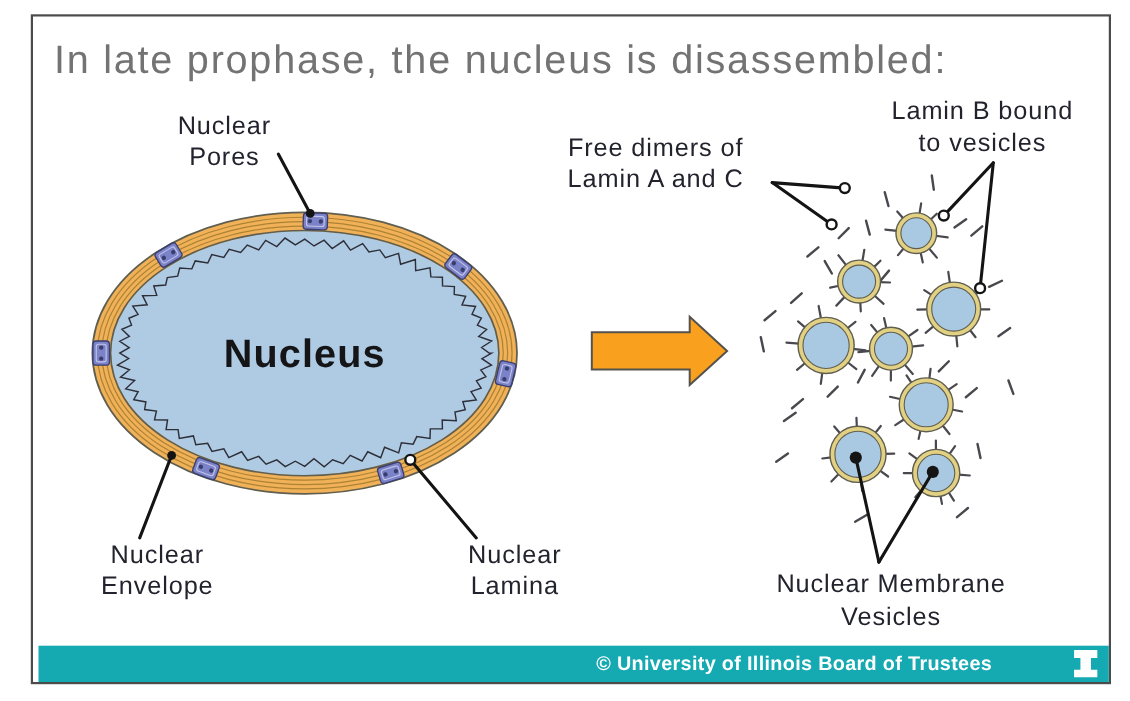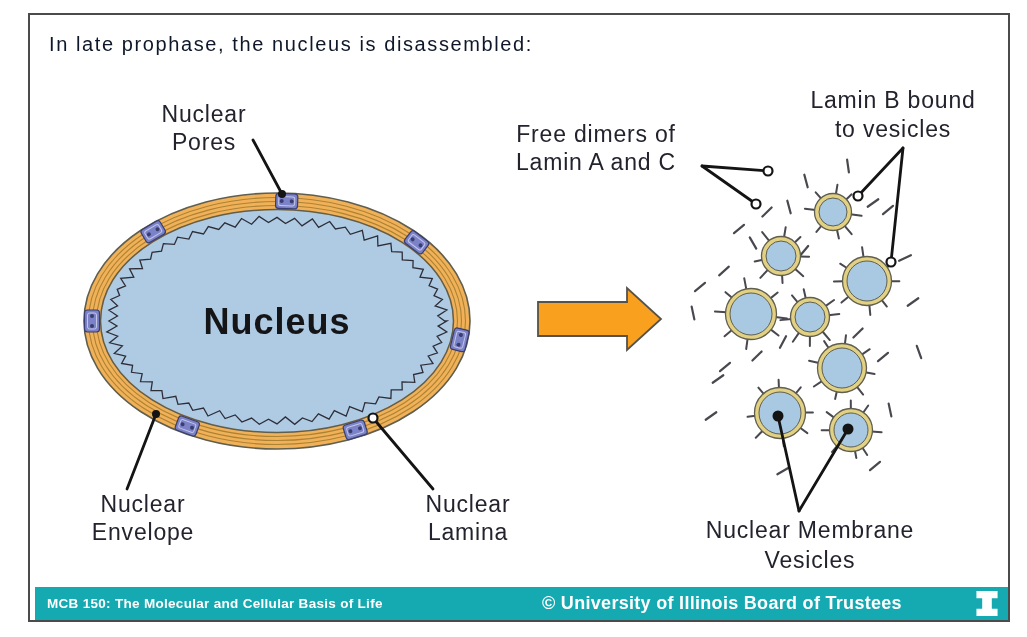--- a/index.html
+++ b/index.html
@@ -7,21 +7,21 @@
     width:1027px;height:637px;position:relative;overflow:hidden;
     background:#ffffff;
     font-family:"Liberation Sans", sans-serif;
   }
   .slide-frame{
     position:absolute;left:28px;top:13px;width:982px;height:609px;
     border:2px solid #4b4b4b;background:#ffffff;box-sizing:border-box;
   }
   .slide-title{
     position:absolute;left:49px;top:33px;
-    font-size:20px;letter-spacing:1.6px;color:#0f172a;white-space:nowrap;
+    font-size:36px;letter-spacing:1.6px;color:#737373;white-space:nowrap;
   }
   .diagram-svg{position:absolute;left:0;top:0;}
   .footer-bar{
     position:absolute;left:35px;top:587px;width:973px;height:33px;
     background:#15A9B2;
   }
   .footer-course{
     position:absolute;left:12px;top:0;height:33px;line-height:33px;
     color:#ffffff;font-size:13.5px;font-weight:700;letter-spacing:0.3px;white-space:nowrap;
   }
@@ -247,18 +247,17 @@
     <g>
       <line x1="799" y1="511" x2="778" y2="416" stroke="#141414" stroke-width="2.8" stroke-linecap="round"></line>
       <line x1="799" y1="511" x2="848" y2="429" stroke="#141414" stroke-width="2.8" stroke-linecap="round"></line>
       <circle cx="778" cy="416" r="5.5" fill="#141414"></circle>
       <circle cx="848" cy="429" r="5.5" fill="#141414"></circle>
     </g>
     <text x="810" y="538" text-anchor="middle" font-size="23" fill="#23232E" letter-spacing="0.8"><tspan x="810" y="538">Nuclear Membrane</tspan><tspan x="810" y="568">Vesicles</tspan></text>
   </svg>
 
 <div class="footer-bar" style="background-color: rgb(21, 169, 178);">
-  <span class="footer-course">MCB 150: The Molecular and Cellular Basis of Life</span>
   <span class="footer-copyright">© University of Illinois Board of Trustees</span>
   <svg class="footer-logo" viewBox="0 0 22 26">
     <polygon points="0,0 22,0 22,7.5 16,7.5 16,18.5 22,18.5 22,26 0,26 0,18.5 6,18.5 6,7.5 0,7.5" fill="#ffffff"></polygon>
   </svg>
 </div>
 
 </body></html>

